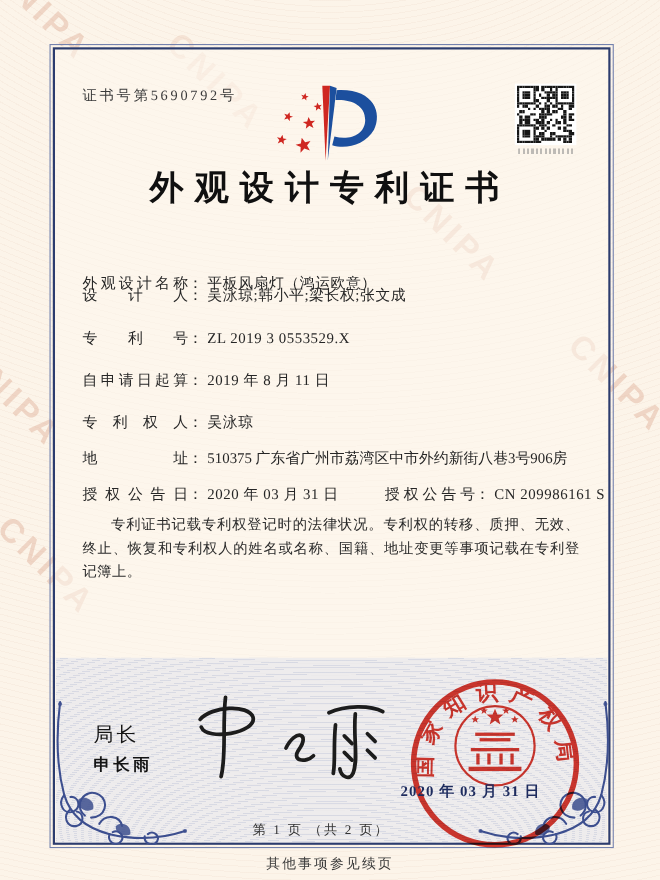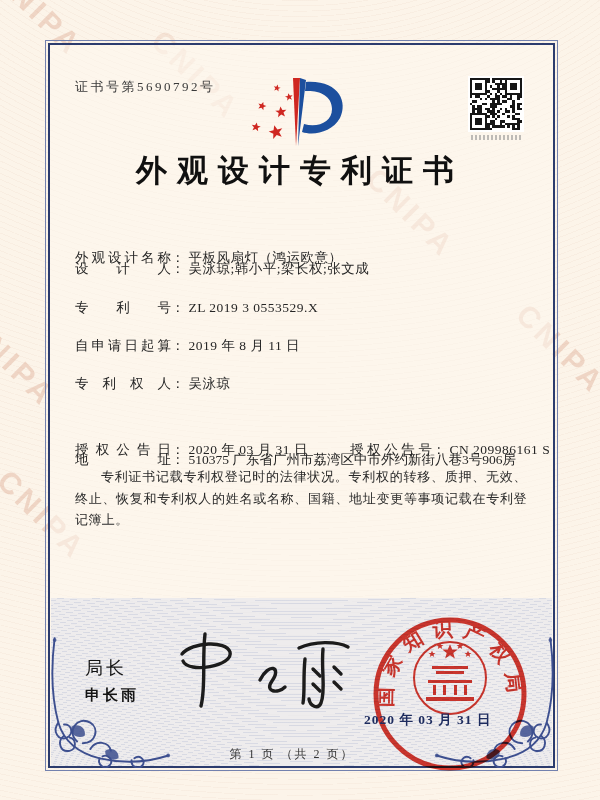--- a/index.html
+++ b/index.html
@@ -591,21 +591,21 @@
     </div>
     <div class="frow" style="top:299px;">
       <span class="flabel">专利号</span><span class="fcolon">：</span><span class="fvalue">ZL 2019 3 0553529.X</span>
     </div>
     <div class="frow" style="top:337px;">
       <span class="flabel">自申请日起算</span><span class="fcolon">：</span><span class="fvalue">2019 年 8 月 11 日</span>
     </div>
     <div class="frow" style="top:375px;">
       <span class="flabel">专利权人</span><span class="fcolon">：</span><span class="fvalue">吴泳琼</span>
     </div>
-    <div class="frow" style="top:408px;margin-top:43px;">
+    <div class="frow" style="top:408px;">
       <span class="flabel">地址</span><span class="fcolon">：</span><span class="fvalue" style="letter-spacing:0;">510375 广东省广州市荔湾区中市外约新街八巷3号906房</span>
     </div>
     <div class="frow" style="top:441px;">
       <span><span class="flabel">授权公告日</span><span class="fcolon">：</span><span class="fvalue">2020 年 03 月 31 日</span></span><span class="grant-gap"></span><span><span class="flabel" style="width:82px;">授权公告号</span><span class="fcolon">：</span><span class="fvalue">CN 209986161 S</span></span>
     </div>
   </div>
 
   <div class="paras">
     <p>专利证书记载专利权登记时的法律状况。专利权的转移、质押、无效、终止、恢复和专利权人的姓名或名称、国籍、地址变更等事项记载在专利登记簿上。</p>
   </div>
@@ -649,14 +649,15 @@
         <rect x="73" y="71" width="3" height="10"></rect>
         <rect x="84" y="71" width="3" height="10"></rect>
         <rect x="94" y="71" width="3" height="10"></rect>
         <rect x="56" y="83" width="48" height="4"></rect>
       </g>
     </g>
   </svg>
   <div class="seal-date">2020 年 03 月 31 日</div>
 
   <div class="page-num">第 1 页 （共 2 页）</div>
+  <div class="cont-note">其他事项参见续页</div>
 
 </div>
 
 </body></html>

